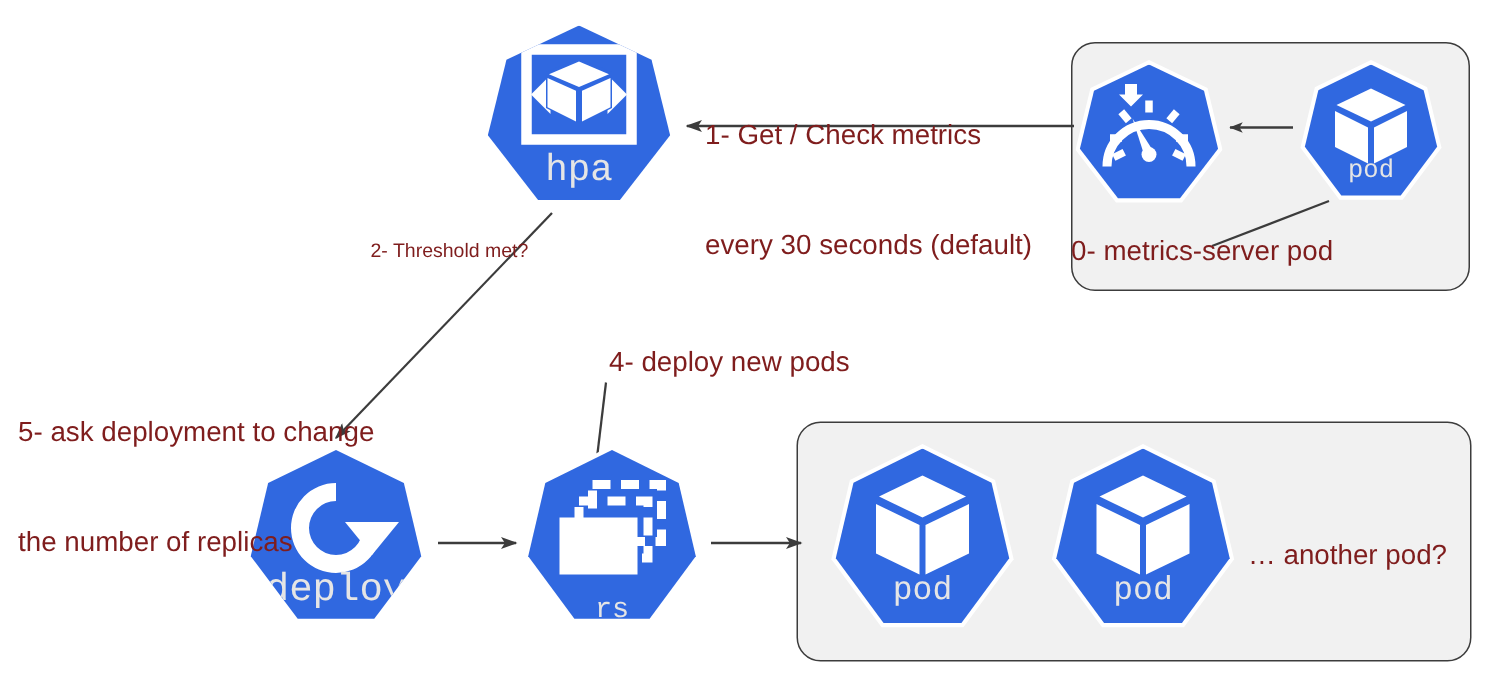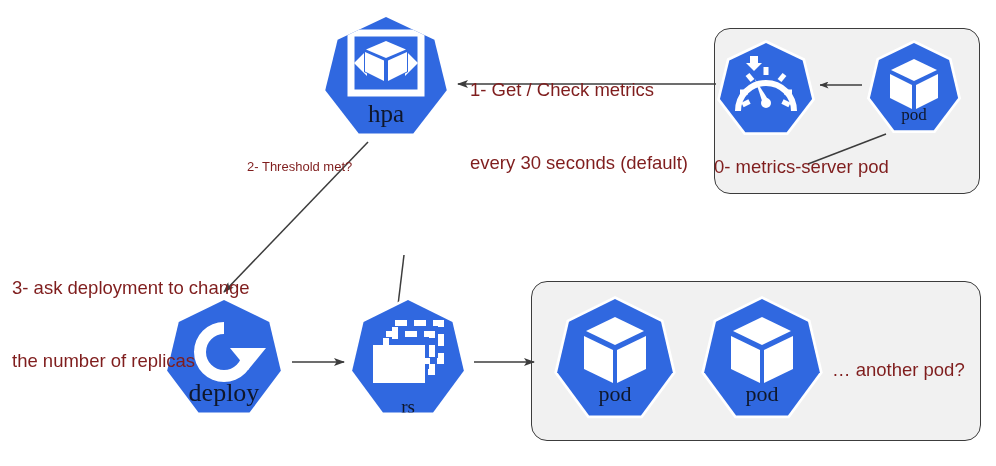--- a/index.html
+++ b/index.html
@@ -47,22 +47,22 @@
   .node-ring {
     position: absolute;
     background: #ffffff;
     -webkit-clip-path: polygon(50% 0%, 89% 19%, 99% 61%, 72% 97%, 28% 97%, 1% 61%, 11% 19%);
     clip-path: polygon(50% 0%, 89% 19%, 99% 61%, 72% 97%, 28% 97%, 1% 61%, 11% 19%);
   }
   .node-label {
     position: absolute;
     width: 100%;
     text-align: center;
-    color: #0f172a;
-    font-family: Liberation Serif, serif;
+    color: #e5e5e5;
+    font-family: Liberation Mono, monospace;
     line-height: 1;
     white-space: nowrap;
   }
   .node-glyph {
     position: absolute;
     left: 0; top: 0; width: 100%; height: 100%;
   }
 
   
   #node-hpa-ring   { left: 320px; top: 13px;  width: 132px; height: 128px; }
@@ -235,22 +235,23 @@
   </div>
 
   <div class="caption" id="label-step1">
     <div>1- Get / Check metrics</div>
     <div>every 30 seconds (default)</div>
   </div>
 
   <div class="caption" id="label-step2">2- Threshold met?</div>
 
   <div class="caption" id="label-step3">
-    <div>3- ask deployment to change</div>
+    <div>5- ask deployment to change</div>
     <div>the number of replicas</div>
   </div>
 
+  <div class="caption" id="label-step4">4- deploy new pods</div>
 
   <div class="caption" id="label-metrics-group">0- metrics-server pod</div>
 
   <div class="caption" id="label-another-pod">… another pod?</div>
 
 </div>
 
 </body></html>

